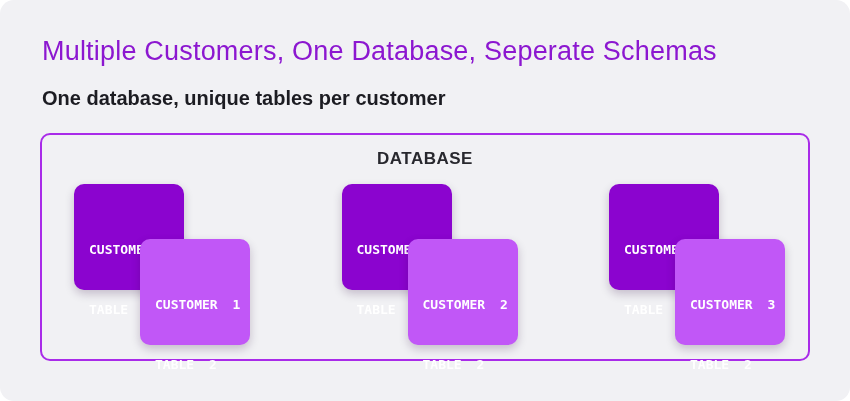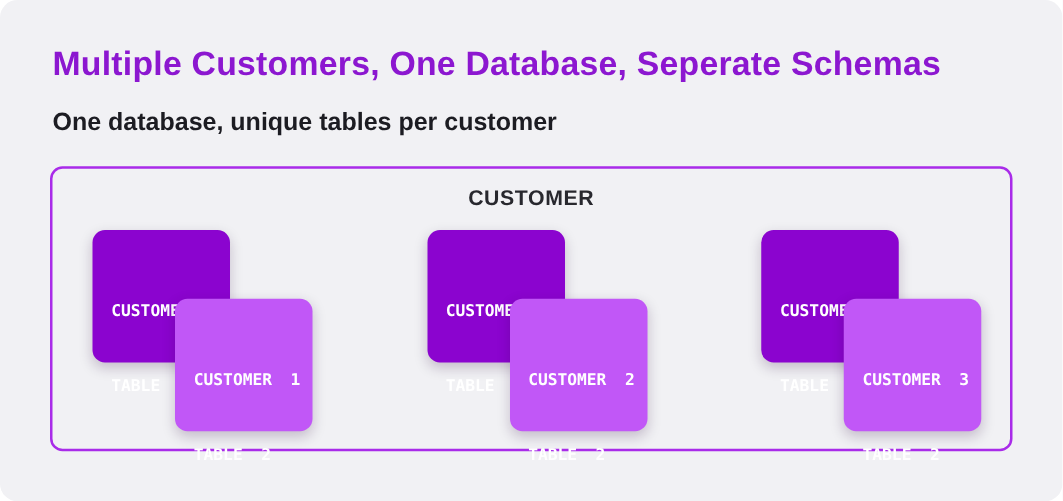--- a/index.html
+++ b/index.html
@@ -16,21 +16,21 @@
     width:850px;height:401px;position:relative;overflow:hidden;
     font-family:"Liberation Sans","DejaVu Sans",sans-serif;
   }
   .panel{
     position:absolute;inset:0;
     background:var(--panel-bg);
     border-radius:14px;
   }
   .title{
     position:absolute;left:42px;top:36px;
-    font-size:27px;font-weight:700;letter-spacing:.2px;
+    font-size:27px;font-weight:400;letter-spacing:.2px;
     color:var(--title-color);
     margin:0;
   }
   .subtitle{
     position:absolute;left:42px;top:87px;
     font-size:20px;font-weight:700;
     color:var(--text-dark);
     margin:0;
   }
   .db-container{
@@ -69,21 +69,21 @@
 </style>
 </head>
 <body>
 
 <div class="panel">
 
   <h1 class="title">Multiple Customers, One Database, Seperate Schemas</h1>
   <h2 class="subtitle">One database, unique tables per customer</h2>
 
   <div class="db-container">
-    <div class="db-label">CUSTOMER</div>
+    <div class="db-label">DATABASE</div>
 
     <div class="groups">
 
       <div class="group">
         <div class="box t1">
           <div>CUSTOMER 1</div>
           <div>TABLE 1</div>
         </div>
         <div class="box t2">
           <div>CUSTOMER 1</div>

